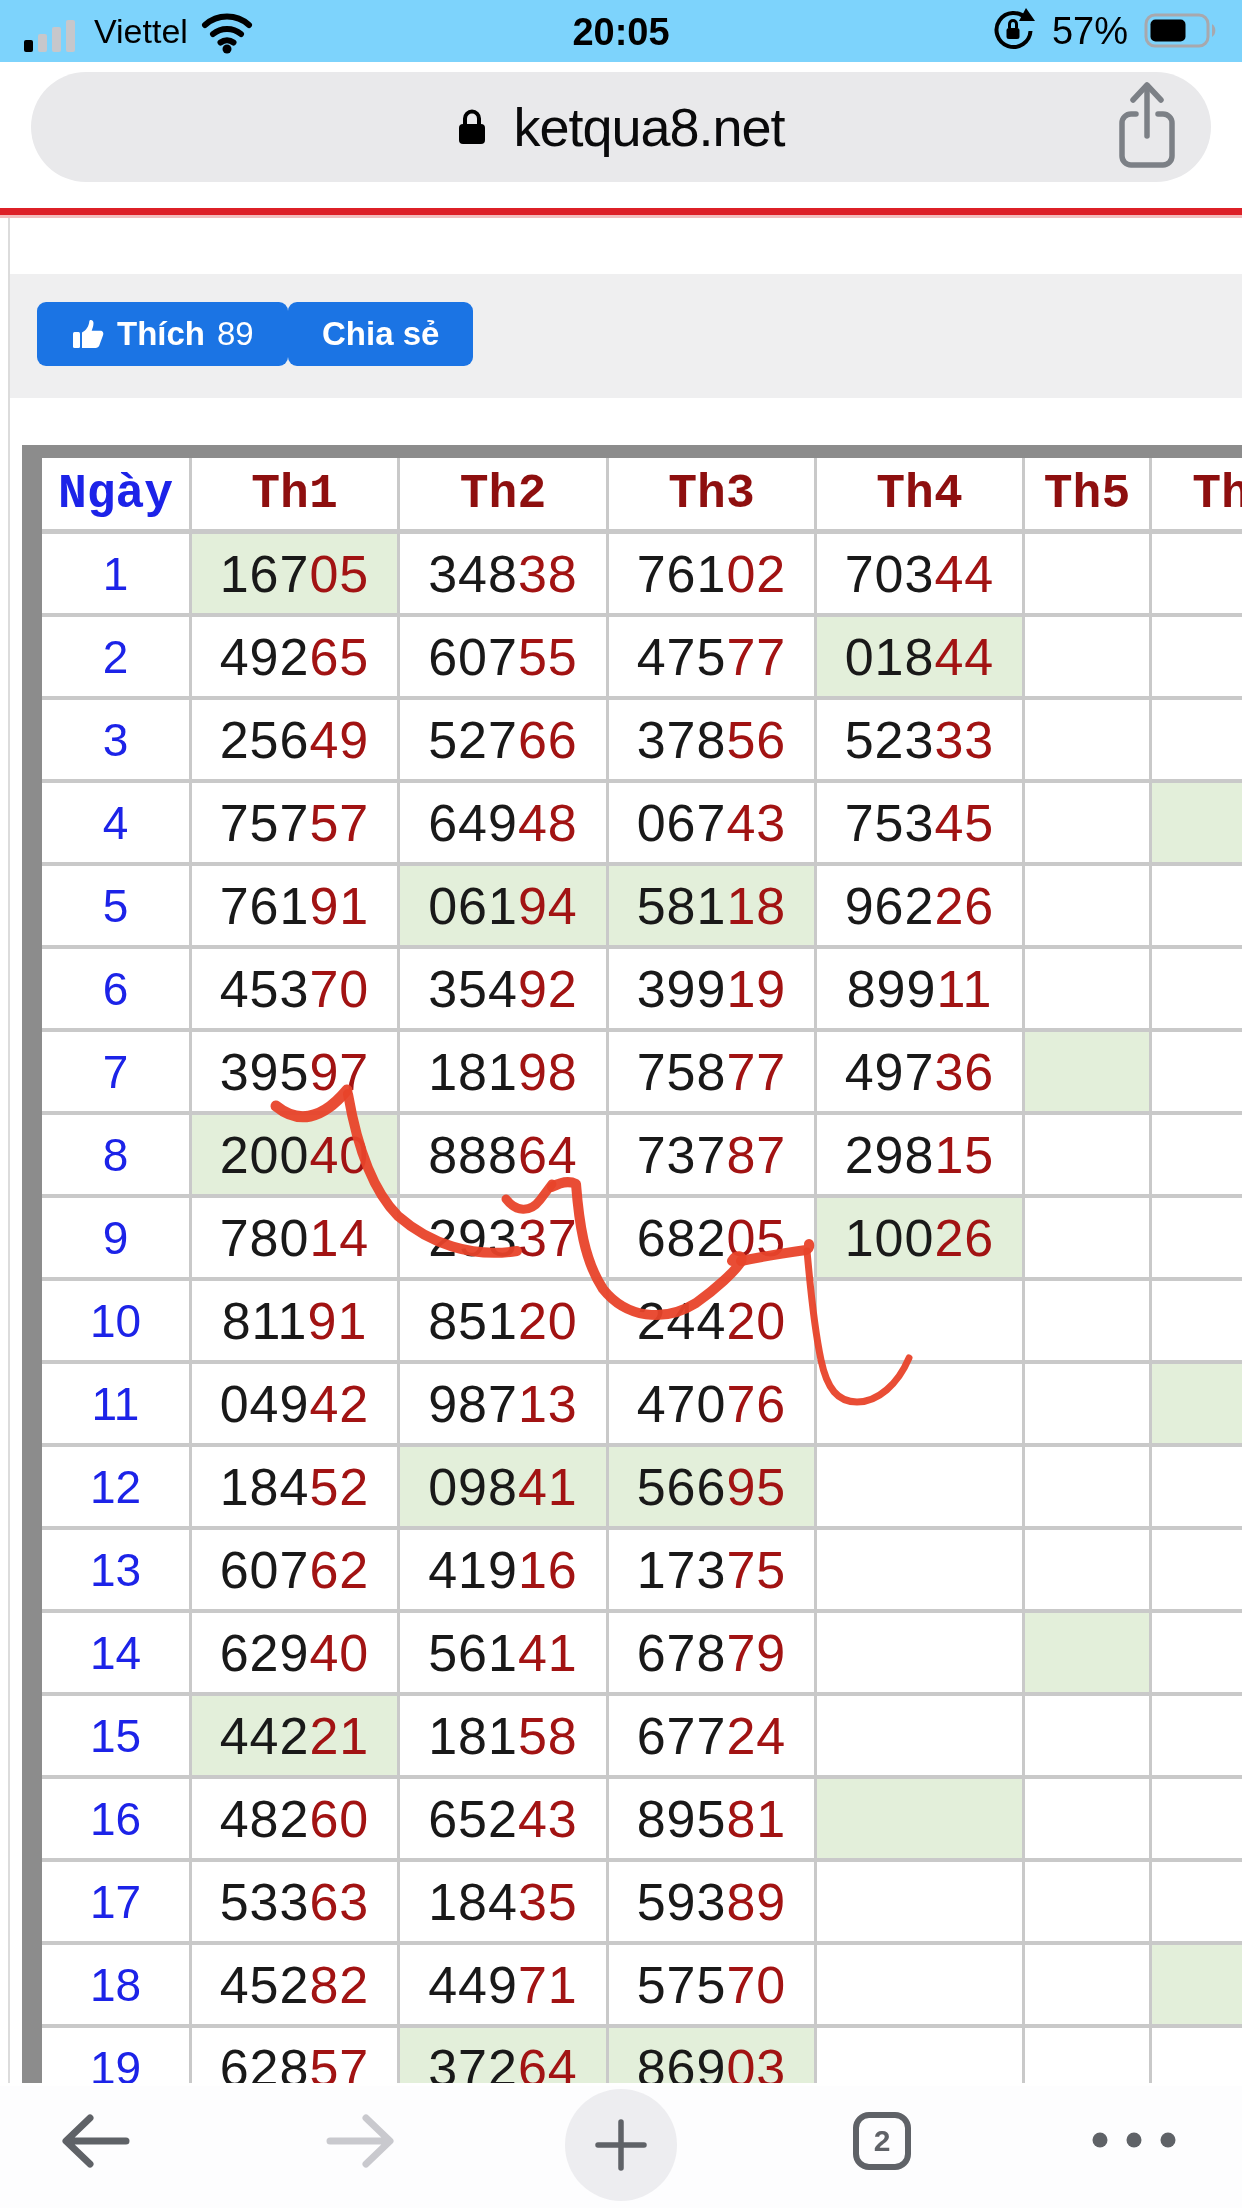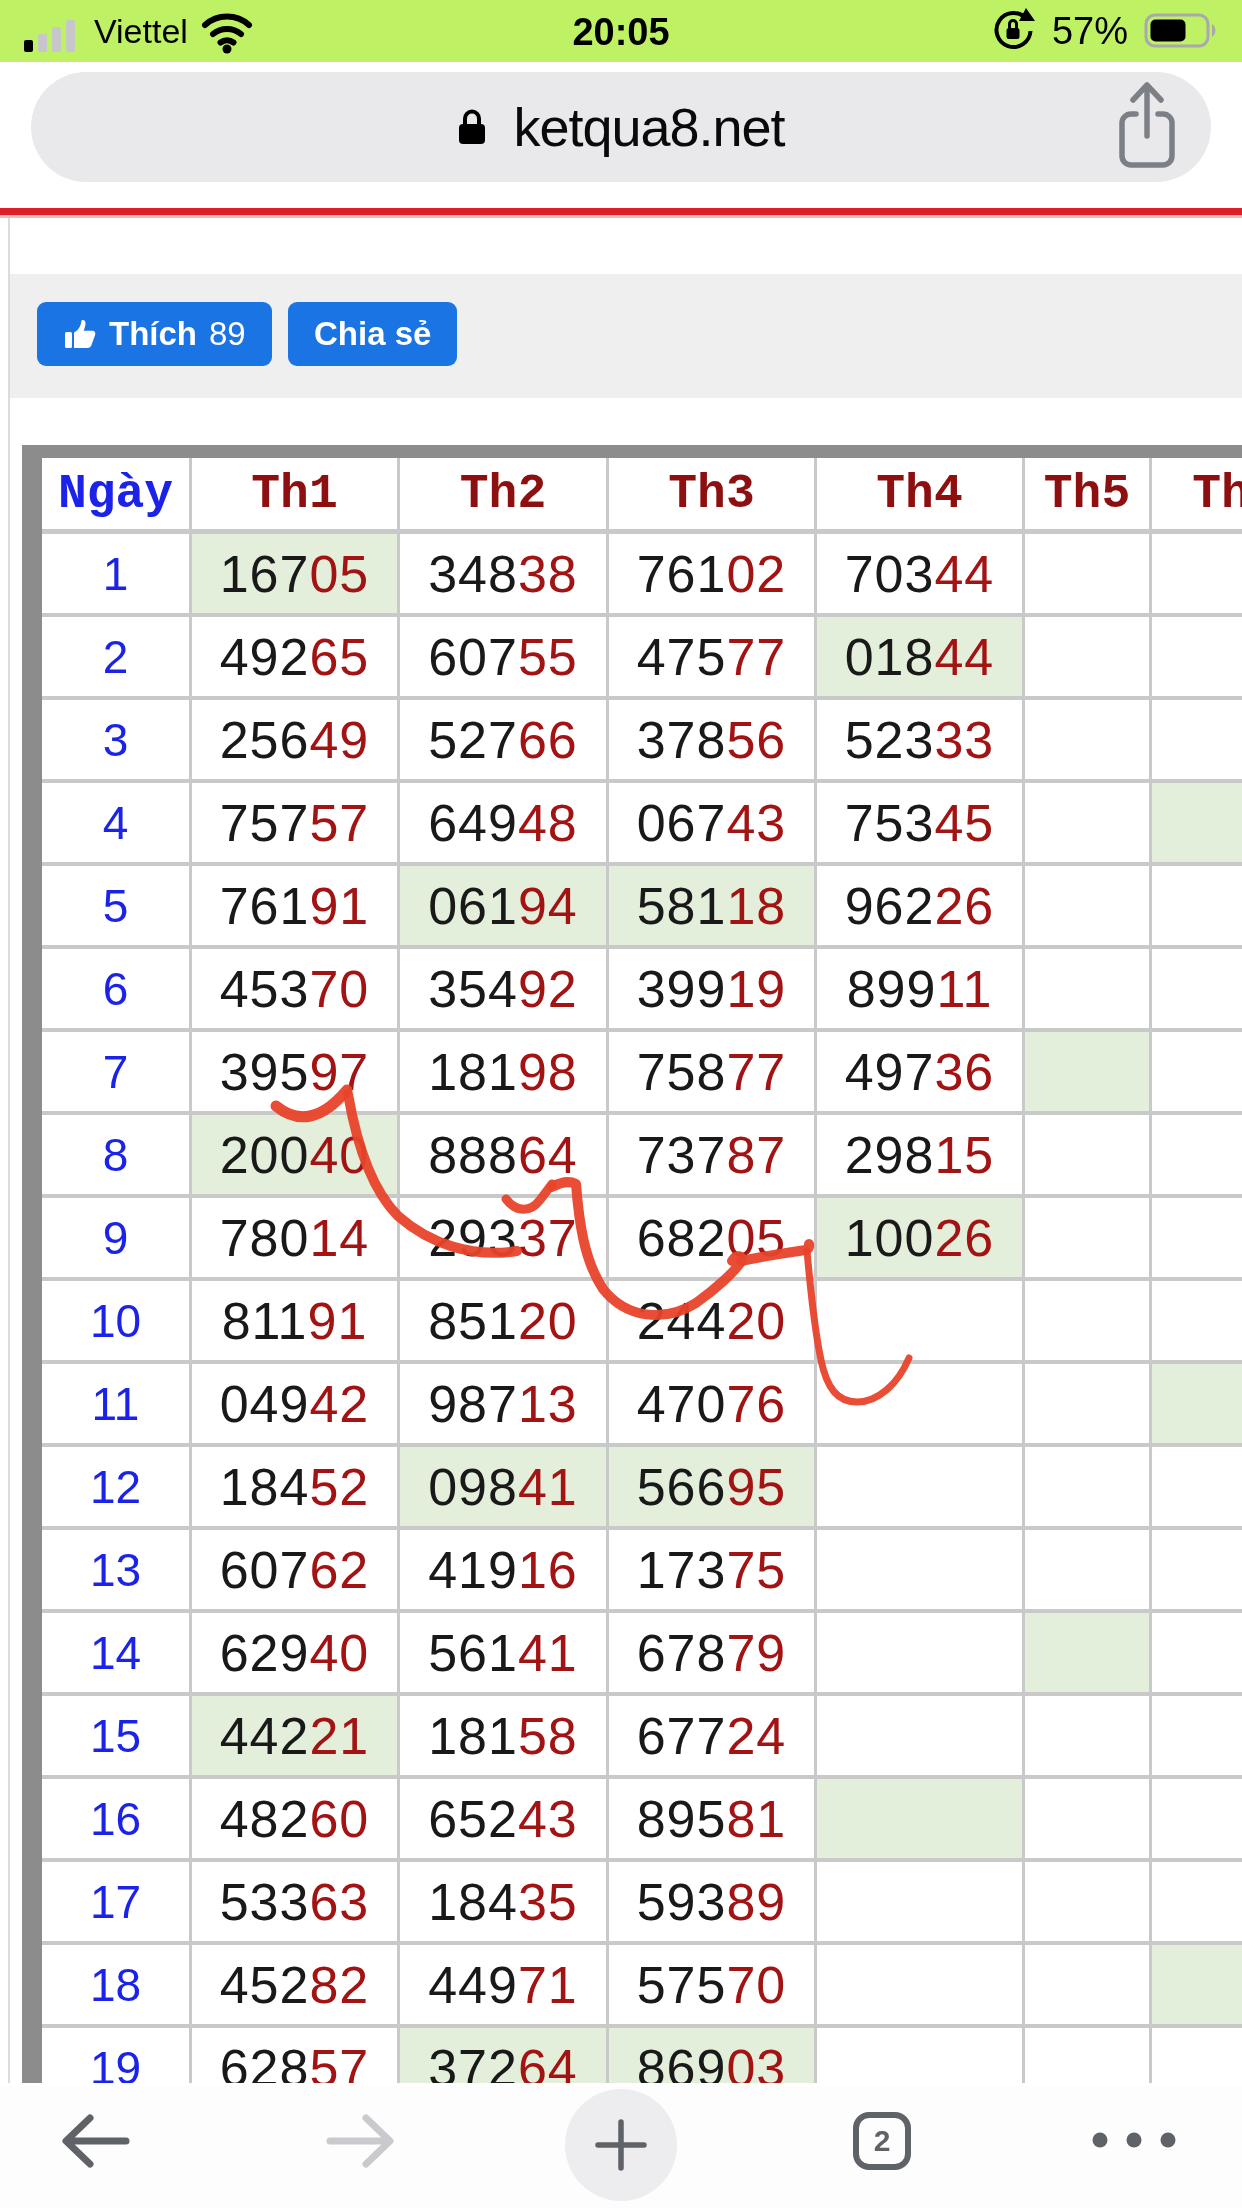--- a/index.html
+++ b/index.html
@@ -1,20 +1,20 @@
 <!DOCTYPE html>
 <html style="--accent_blue: #1b74e4; --link_blue: #1c23e8; --digit_black: #191919; --digit_red: #a21313; --header_red: #8e0f0f; --cell_green: #e3efda; --grid_line: #c9c9c9; --table_border: #8c8c8c; --annotation_red: #e8432a; --divider_red: #dd2027; --band_gray: #efeff0; --urlbar_gray: #e9e9eb; --icon_dark: #5f6267; --icon_disabled: #c9c9ce;"><head>
 <meta charset="utf-8">
 <style>
   html,body{margin:0;padding:0;background:#ffffff;}
   #screen{position:relative;width:1242px;height:2208px;background:#fff;overflow:hidden;
           font-family:"Liberation Sans",sans-serif;}
 
   
-  .status-bar{position:absolute;left:0;top:0;width:100%;height:62px;background:#bef264;}
+  .status-bar{position:absolute;left:0;top:0;width:100%;height:62px;background:#7dd3fc;}
   .sb-left{position:absolute;left:24px;top:8px;display:flex;align-items:center;gap:10px;height:46px;}
   .sb-carrier{font-size:34px;color:#000;}
   .sb-time{position:absolute;left:0;top:11px;width:100%;text-align:center;font-size:38px;font-weight:bold;color:#000;pointer-events:none;}
   .sb-right{position:absolute;right:22px;top:8px;display:flex;align-items:center;gap:16px;height:46px;}
   .sb-batt-pct{font-size:38px;color:#000;}
 
   
   .url-pill{position:absolute;left:31px;top:72px;width:1180px;height:110px;border-radius:55px;
             background:var(--urlbar_gray);display:flex;align-items:center;justify-content:center;gap:26px;}
   .url-text{font-size:54px;color:#0a0a0b;letter-spacing:-1px;}
@@ -22,21 +22,21 @@
 
   
   .red-divider{position:absolute;left:0;top:208px;width:100%;height:7px;background:var(--divider_red);}
   .red-divider::after{content:"";position:absolute;left:0;top:7px;width:100%;height:3px;background:#f2bdbd;}
   .page-hairline{position:absolute;left:8px;top:218px;width:2px;height:1865px;background:#dcdcdc;}
 
   
   .social-band{position:absolute;left:10px;top:274px;width:1232px;height:124px;background:var(--band_gray);}
   .fb-btn{position:absolute;top:28px;height:64px;border:none;border-radius:9px;background:var(--accent_blue);
           color:#fff;font-family:"Liberation Sans",sans-serif;font-size:33px;font-weight:bold;
-          display:flex;align-items:center;gap:12px;padding:0 26px;}
+          display:flex;align-items:center;gap:12px;padding:0 34px;}
   .btn-like{left:27px;}
   .btn-share{left:278px;}
   .like-count{font-weight:normal;}
 
   
   .table-wrap{position:absolute;left:22px;top:445px;width:1220px;height:1638px;box-sizing:border-box;
               border-left:20px solid var(--table_border);border-top:13px solid var(--table_border);
               overflow:hidden;background:#fff;}
   .thead-row,.trow{display:grid;grid-template-columns:150px 208px 209px 208px 208px 127px 170px;width:1280px;}
   .thead-row{height:76px;}

